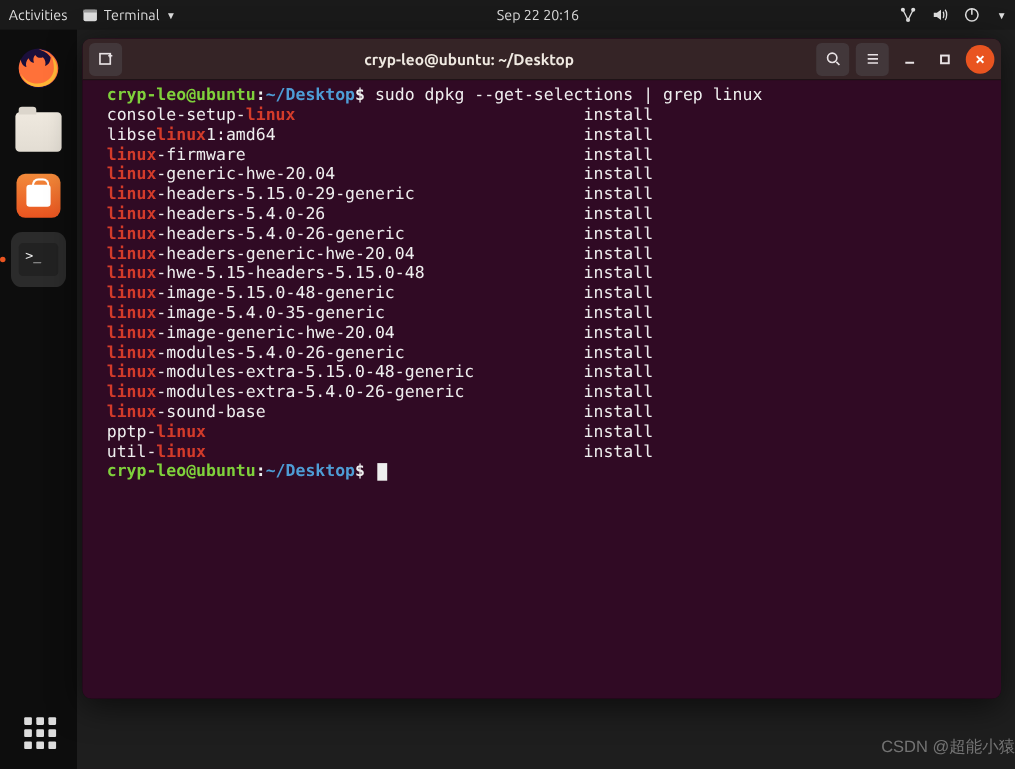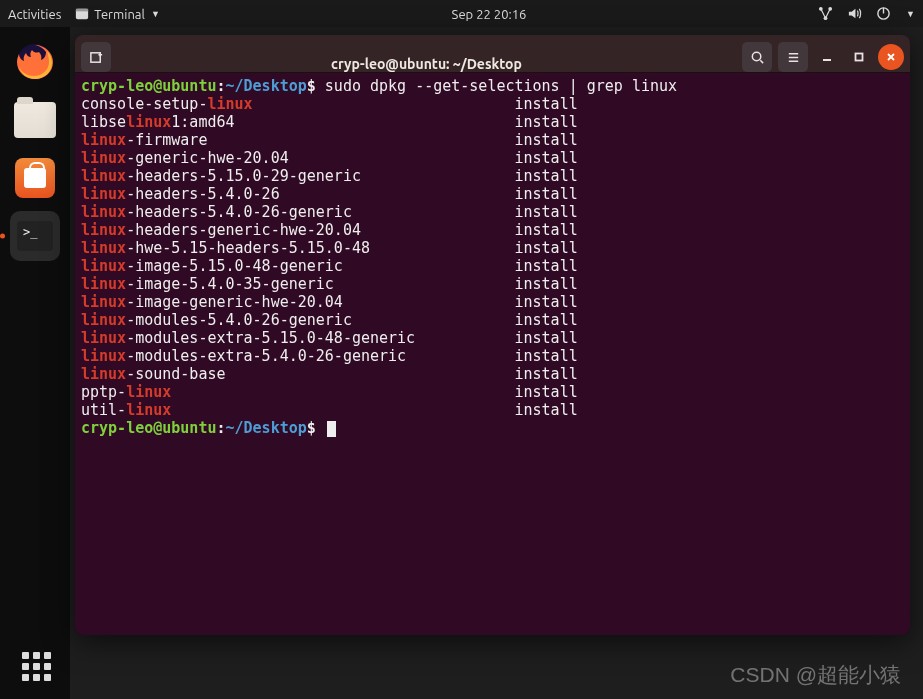--- a/index.html
+++ b/index.html
@@ -76,21 +76,21 @@
     position:absolute; left:75px; top:35px;
     width:835px; height:600px;
     background:#2c001e;
     border-radius:8px;
     box-shadow:0 6px 30px rgba(0,0,0,.6);
     display:flex; flex-direction:column;
     overflow:hidden;
   }
   .term-header{
     height:38px; background:#352426;
-    display:flex; align-items:flex-end;
+    display:flex; align-items:center;
     padding:0 6px; gap:6px;
     border-bottom:1px solid #1a0f13;
   }
   .hdr-btn{
     width:30px;height:30px;border-radius:5px;background:#42373a;
     display:flex;align-items:center;justify-content:center;
     color:#e8e2e4;cursor:pointer;
   }
   .hdr-btn svg{width:15px;height:15px;fill:none;stroke:#e8e2e4;stroke-width:1.6;}
   .hdr-title{
@@ -110,26 +110,26 @@
     font-family:"Ubuntu Mono","DejaVu Sans Mono",monospace;
     font-size:15px; line-height:18px;
     padding:4px 6px;
     overflow:auto;
     color:#eee;
   }
   .ps1-user{color:#7fd13b;font-weight:bold;}
   .ps1-path{color:#4e9dd6;font-weight:bold;}
   .ps1-sep{color:#eee;font-weight:bold;}
   .hl{color:#d33b2a;font-weight:bold;}
-  pre.line{white-space:pre;}
+  pre.line{white-space:pre;margin-left:16px;}
   .cursor{display:inline-block;width:9px;height:16px;background:#eee;vertical-align:middle;margin-left:2px;}
 
   .watermark{
-    position:absolute; right:22px; bottom:10px;
-    color:rgba(220,220,220,.45); font-size:21px;
+    position:absolute; right:0; bottom:10px;
+    color:rgba(220,220,220,.45); font-size:15px;
     font-family:sans-serif;
   }
 </style>
 </head>
 <body>
 
 <div class="topbar">
   <div class="tb-left">
     <div class="tb-item">
       <span>Activities</span>

